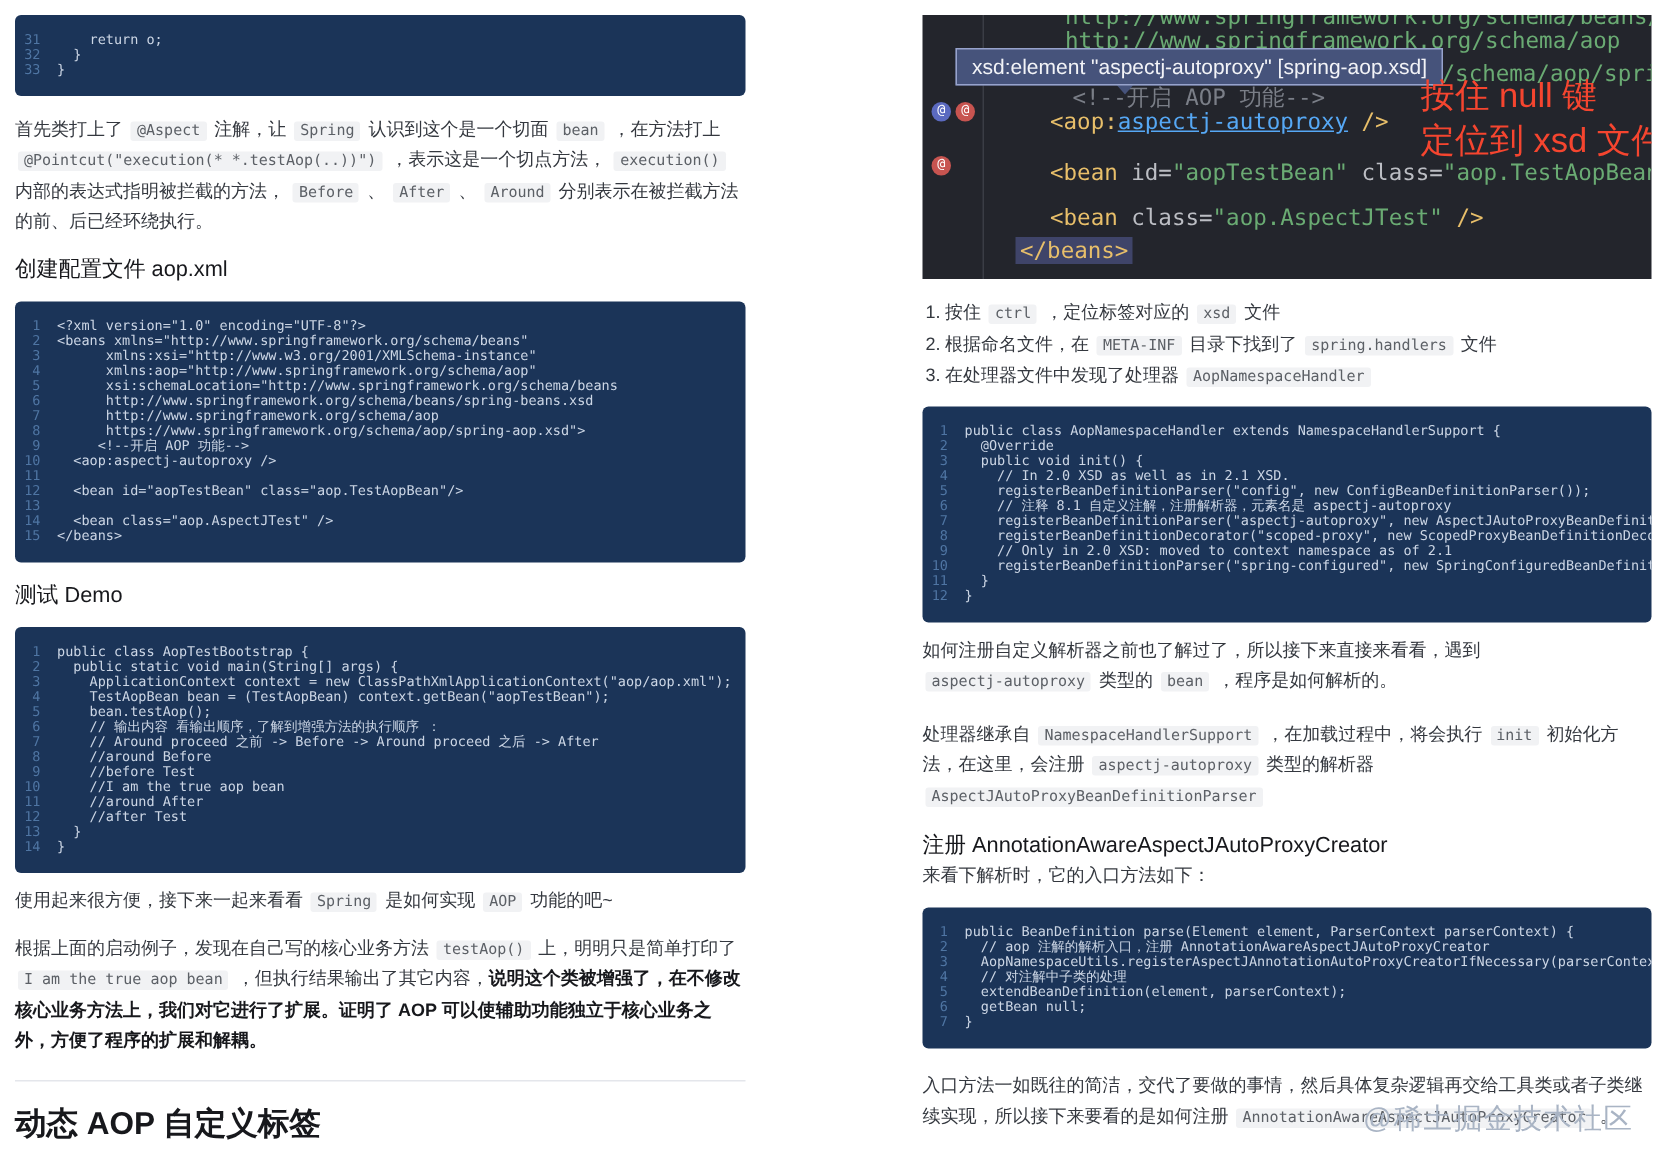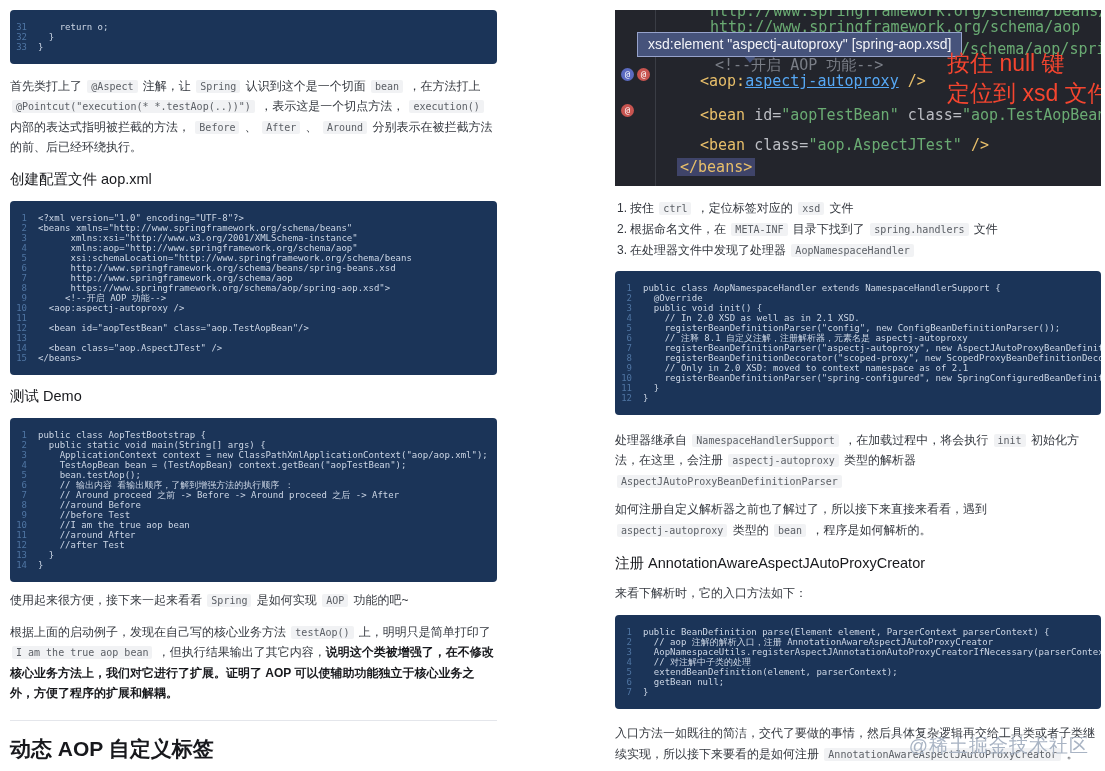--- a/index.html
+++ b/index.html
@@ -319,27 +319,27 @@
       <div class="code-line">
         <span class="ln">11</span>
         <span class="lt">  }</span>
       </div>
       <div class="code-line">
         <span class="ln">12</span>
         <span class="lt">}</span>
       </div>
     </div>
 
+  <p class="para" style="margin-top:8px"><span>如何注册自定义解析器之前也了解过了，所以接下来直接来看看，遇到 </span><code class="inline-code">aspectj-autoproxy</code><span> 类型的 </span><code class="inline-code">bean</code><span> ，程序是如何解析的。</span></p>
+
   <p class="para" style="margin-top:15px"><span>处理器继承自 </span><code class="inline-code">NamespaceHandlerSupport</code><span> ，在加载过程中，将会执行 </span><code class="inline-code">init</code><span> 初始化方法，在这里，会注册 </span><code class="inline-code">aspectj-autoproxy</code><span> 类型的解析器 </span><code class="inline-code">AspectJAutoProxyBeanDefinitionParser</code></p>
 
-  <p class="para" style="margin-top:8px"><span>如何注册自定义解析器之前也了解过了，所以接下来直接来看看，遇到 </span><code class="inline-code">aspectj-autoproxy</code><span> 类型的 </span><code class="inline-code">bean</code><span> ，程序是如何解析的。</span></p>
-
   <h3 class="sec" style="margin-top:14px">注册 AnnotationAwareAspectJAutoProxyCreator</h3>
 
-  <p class="para" style="margin-top:10px"><span>来看下解析时，它的入口方法如下：</span></p>
+  <p class="para" style="margin-top:0"><span>来看下解析时，它的入口方法如下：</span></p>
 
   <div class="code-block">
       <div class="code-line">
         <span class="ln">1</span>
         <span class="lt">public BeanDefinition parse(Element element, ParserContext parserContext) {</span>
       </div>
       <div class="code-line">
         <span class="ln">2</span>
         <span class="lt">  // aop 注解的解析入口，注册 AnnotationAwareAspectJAutoProxyCreator</span>
       </div>

